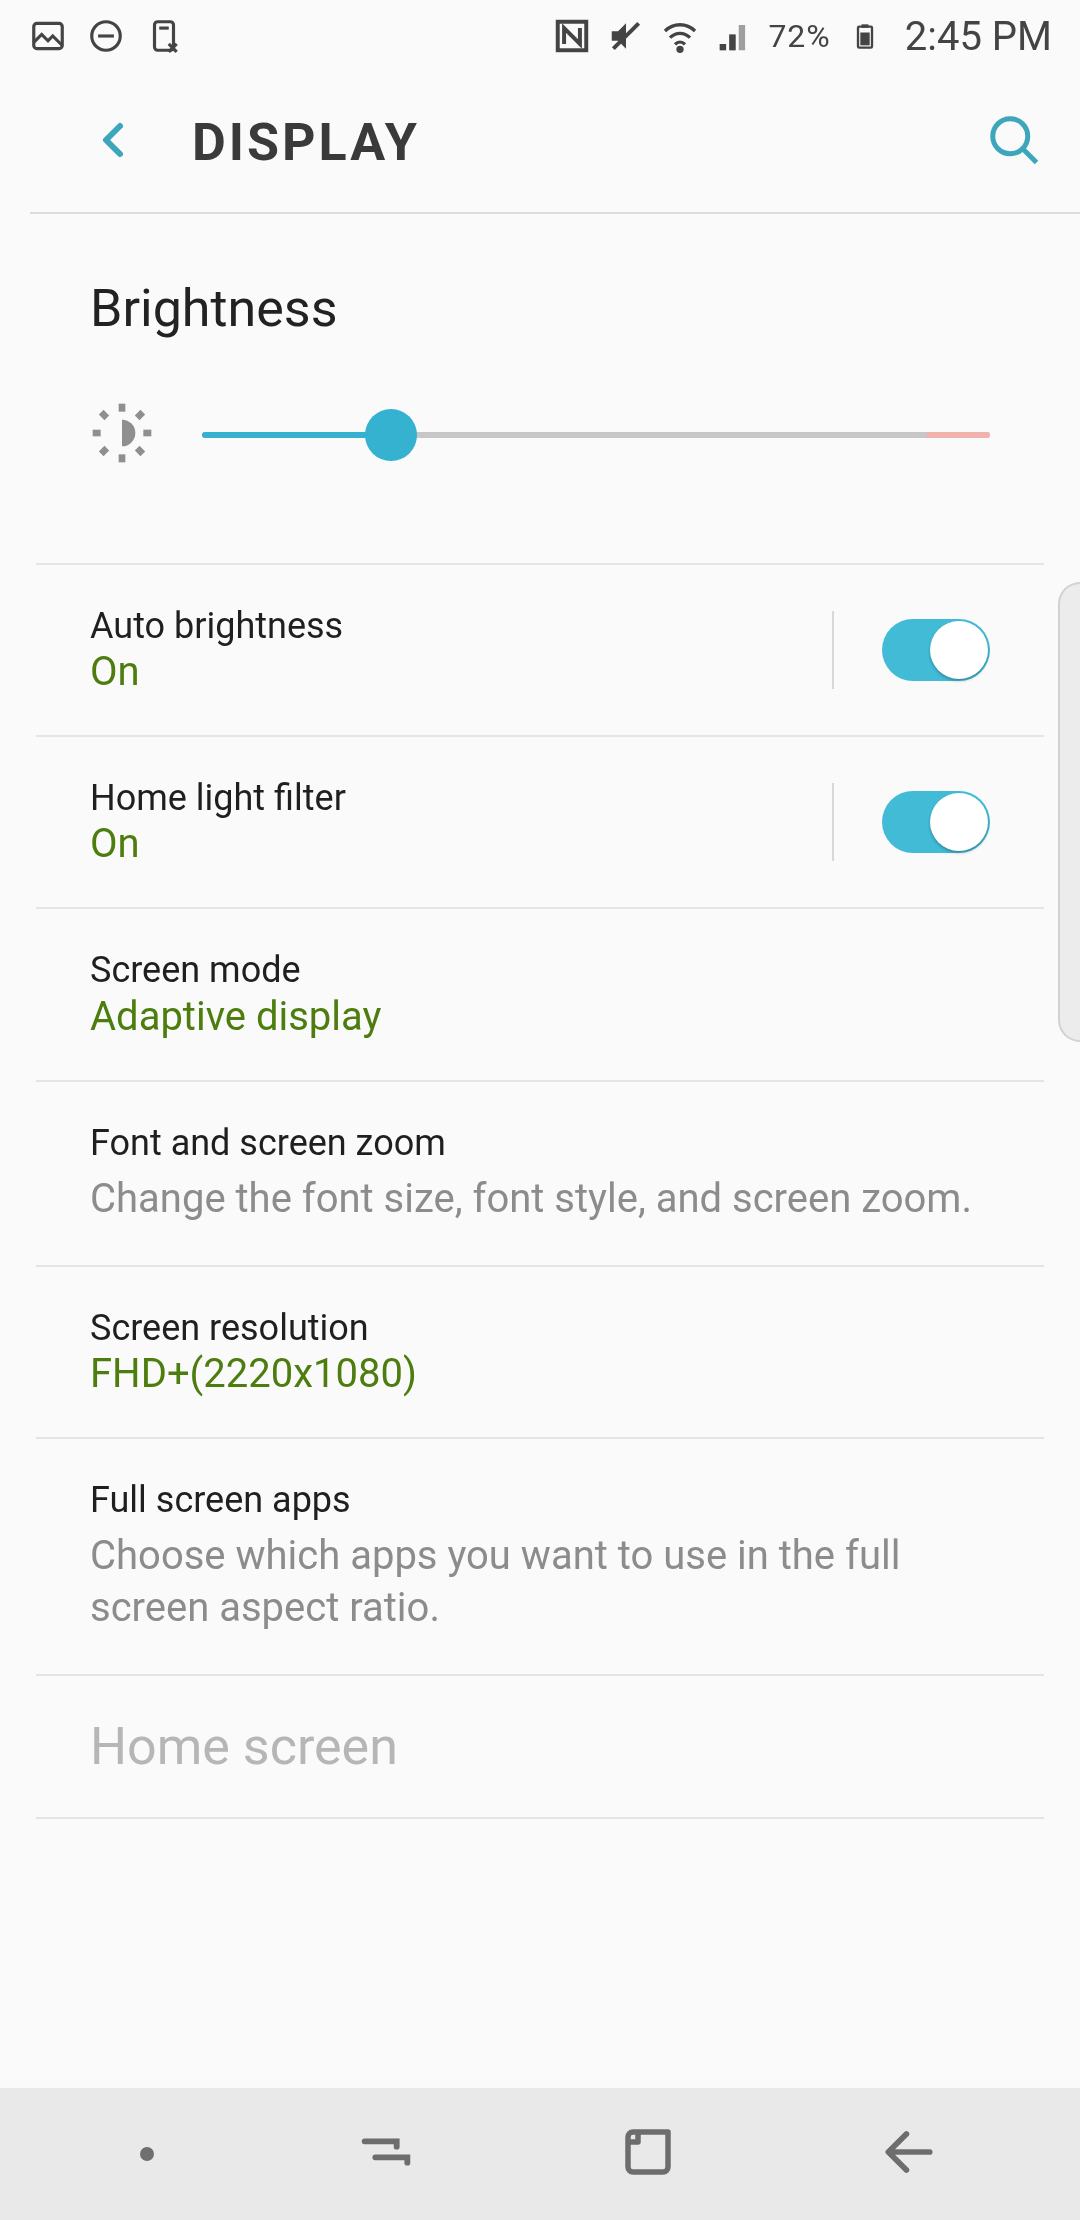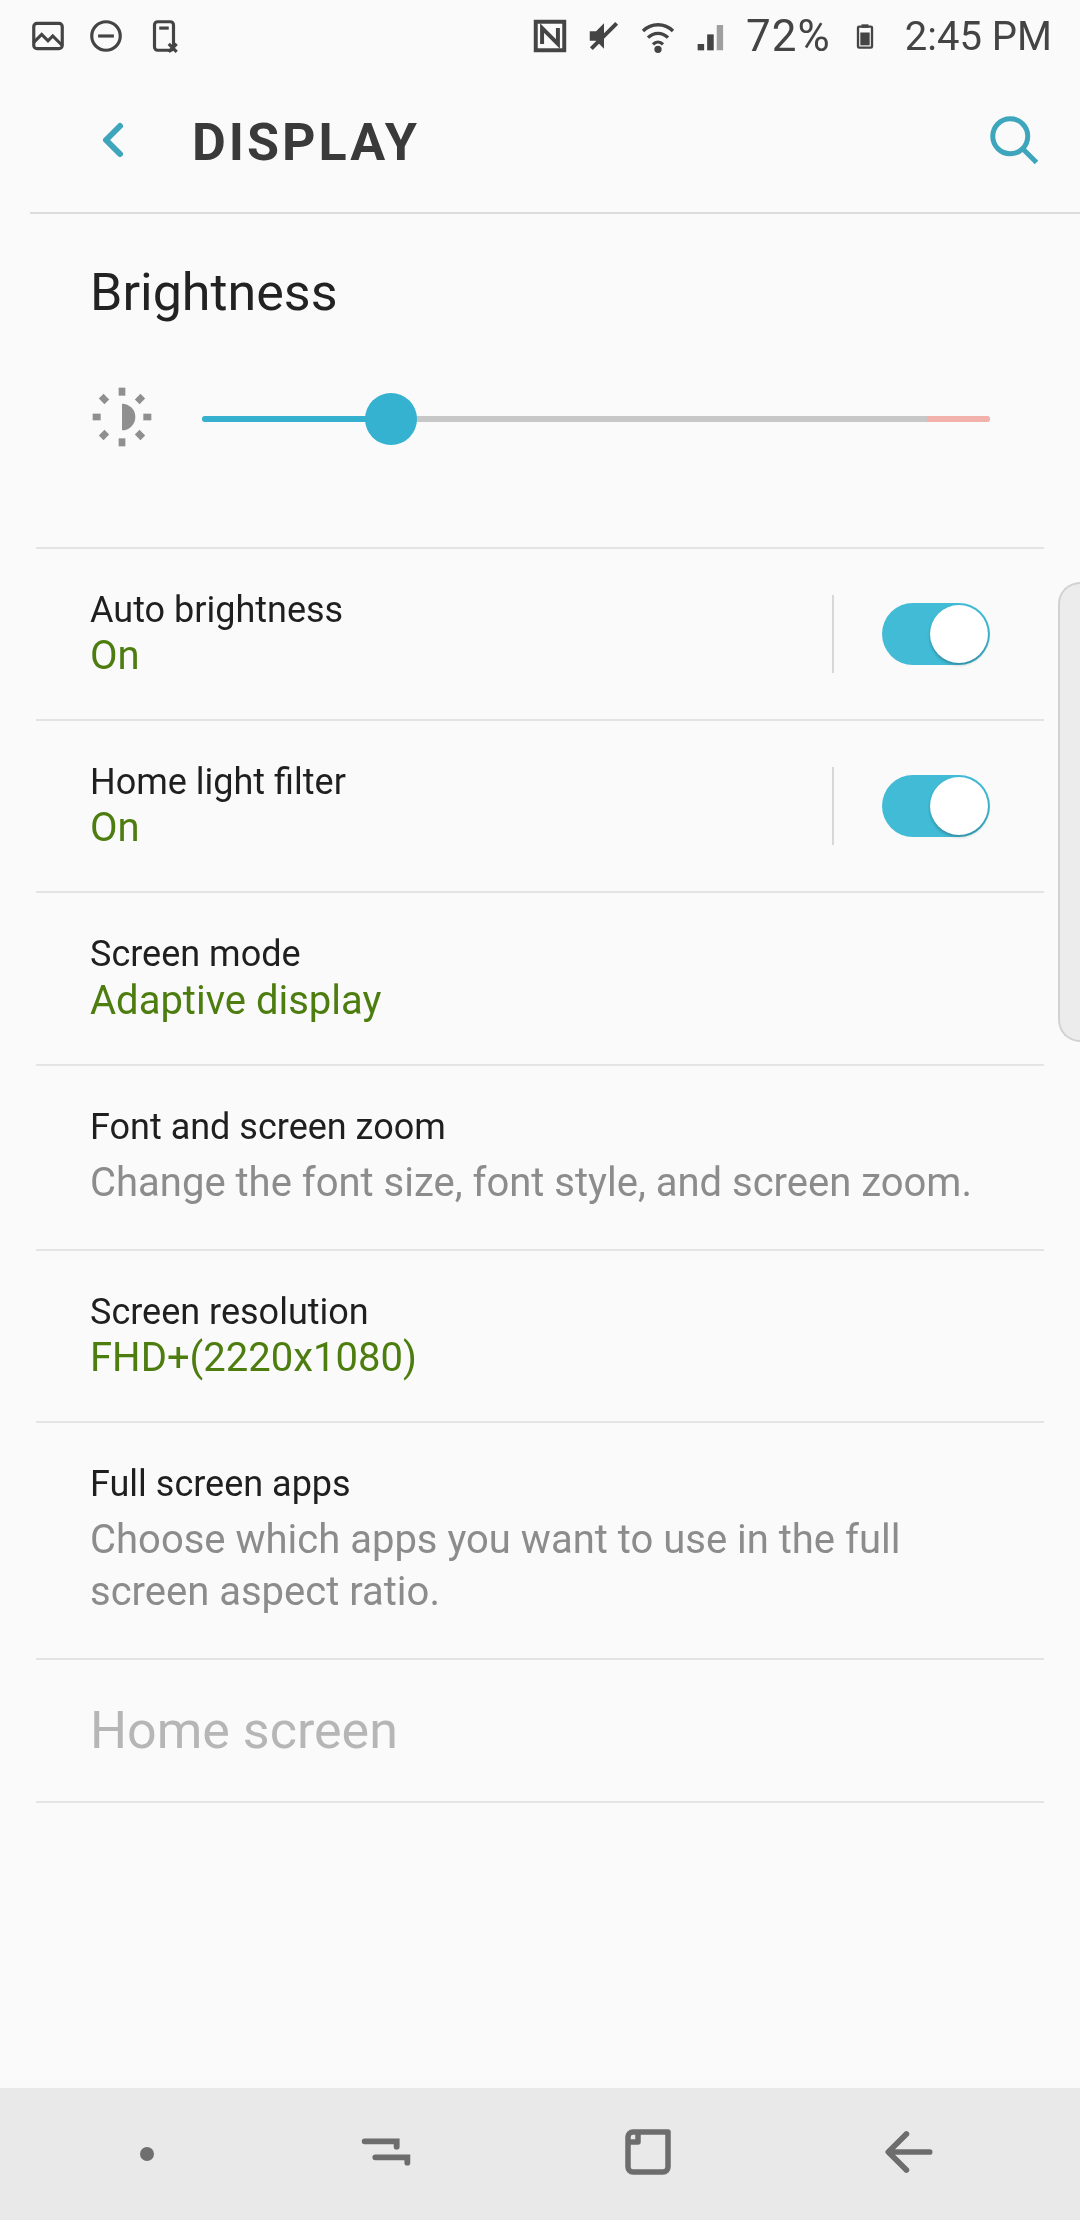--- a/index.html
+++ b/index.html
@@ -16,21 +16,21 @@
     .status-bar {
       height: 72px;
       display: flex;
       align-items: center;
       padding: 0 28px;
       font-size: 38px;
       color: #444;
     }
     .status-left { display: flex; gap: 18px; align-items: center; }
     .status-right { margin-left: auto; display: flex; gap: 14px; align-items: center; }
-    .status-right .pct { font-size: 44px; letter-spacing: 1px; }
+    .status-right .pct { font-size: 32px; letter-spacing: 1px; }
     .status-right .time { font-size: 40px; margin-left: 6px; }
     .ic { width: 40px; height: 40px; display: inline-flex; align-items:center; justify-content:center; }
 
     
     .app-bar {
       height: 142px;
       display: flex;
       align-items: center;
       padding: 0 36px 0 60px;
       border-bottom: 2px solid #dcdcdc;
@@ -41,21 +41,21 @@
       font-weight: 700;
       letter-spacing: 3px;
       margin-left: 54px;
       color: #3a3a3a;
     }
     .search-btn { margin-left: auto; }
 
     
     .content { padding: 0 0 0 0; }
     .section { padding: 40px 54px 40px 54px; border-bottom: 2px solid #e4e4e4; margin: 0 36px; }
-    .section:first-child { padding-top: 48px; }
+    .section:first-child { padding-top: 64px; }
 
     .brightness-title { font-size: 52px; color: #222; }
 
     .slider-row {
       display: flex; align-items: center; gap: 48px;
       padding: 62px 0 54px 0;
     }
     .slider-track {
       position: relative; flex: 1; height: 6px; background: #c7c7c7; border-radius: 3px;
     }

